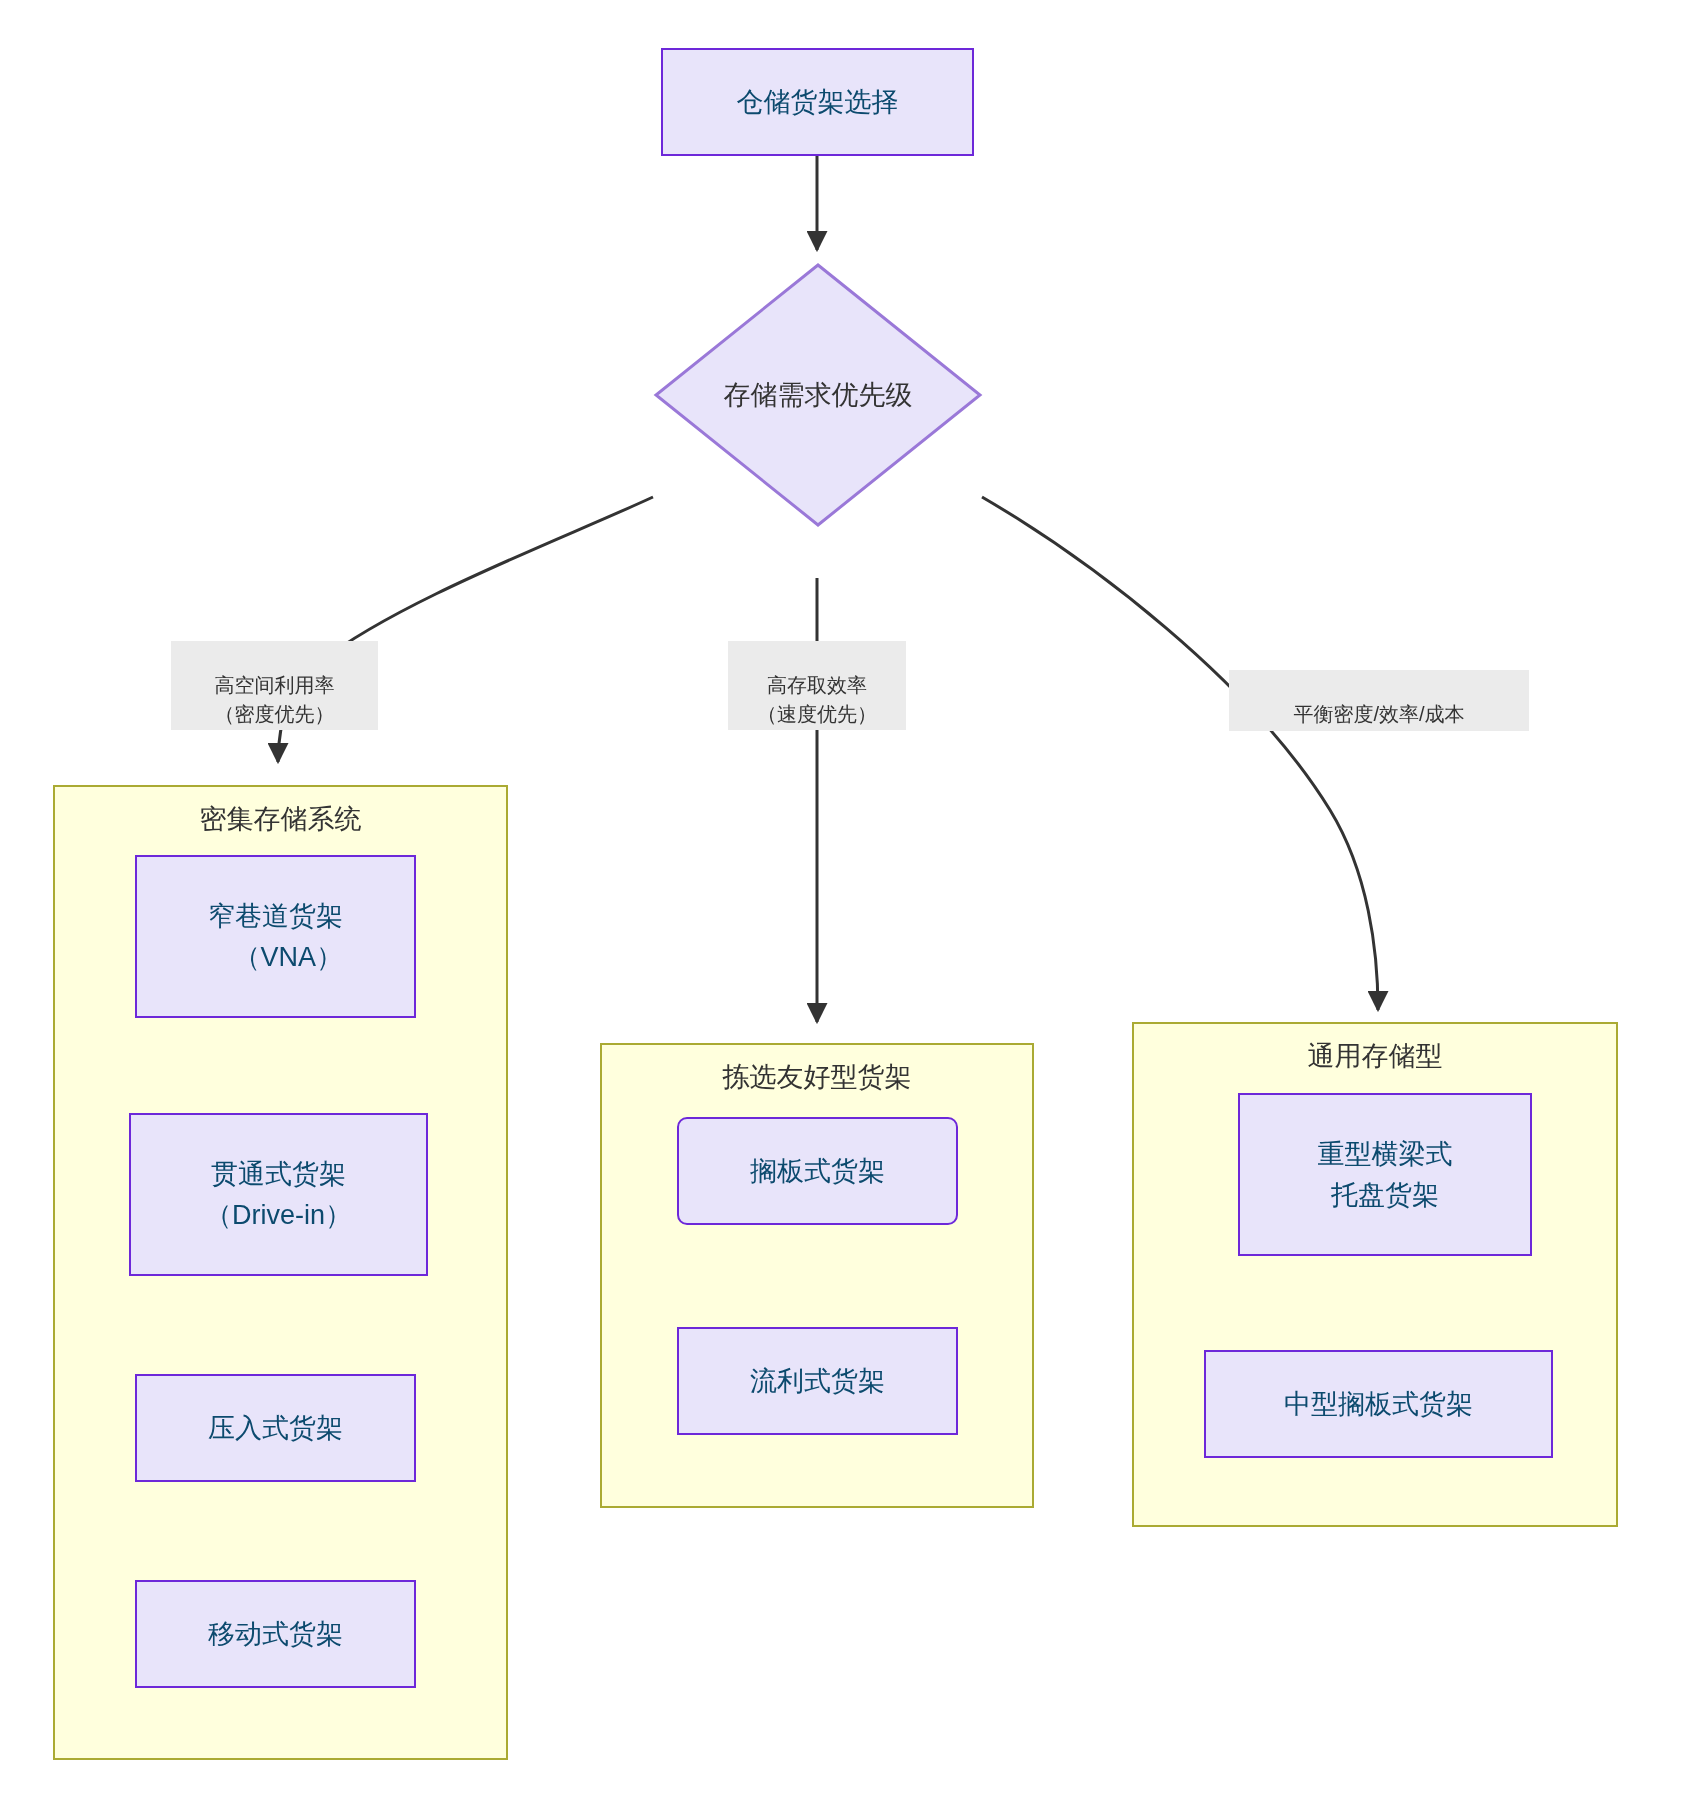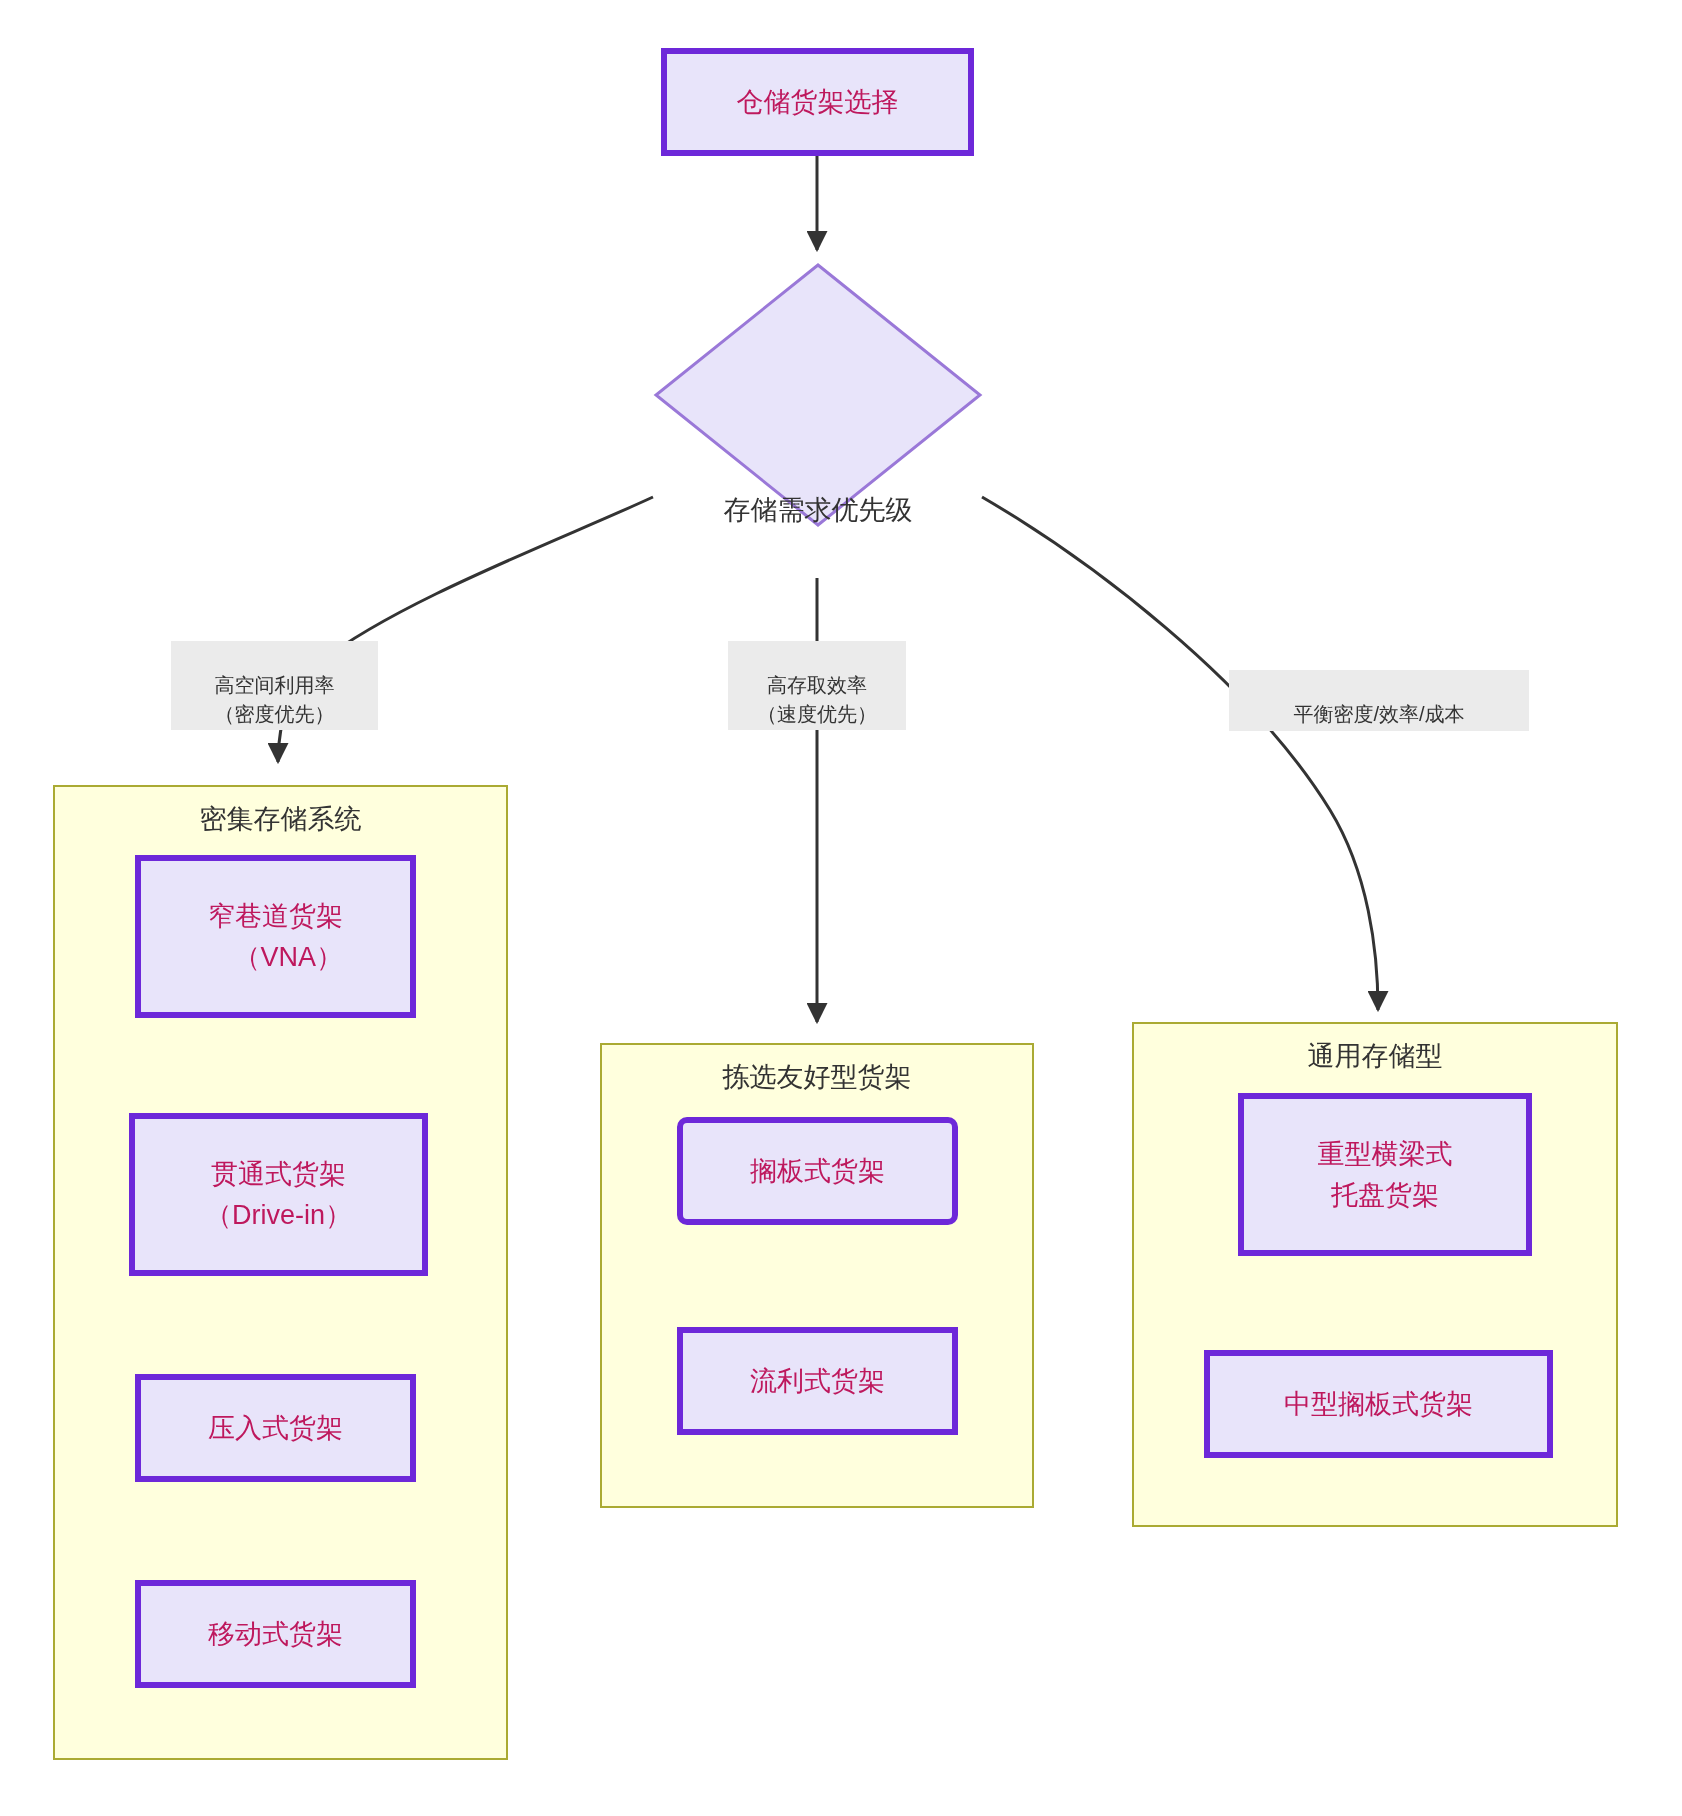--- a/index.html
+++ b/index.html
@@ -27,36 +27,36 @@
     width: 1682px;
     height: 1816px;
     pointer-events: none;
   }
 
   
   .node {
     position: absolute;
     box-sizing: border-box;
     background: #e8e4fa;
-    border: 6px solid #6d28d9;
+    border: 2px solid #6d28d9;
     display: flex;
     align-items: center;
     justify-content: center;
     text-align: center;
     font-size: 27px;
     line-height: 1.5;
-    color: #be185d;
+    color: #0c4a6e;
     white-space: pre-line;
   }
 
   
   .decision-wrap {
     position: absolute;
     display: flex;
-    align-items: flex-end;
+    align-items: center;
     justify-content: center;
   }
   .decision-shape {
     position: absolute;
     left: 0; top: 0;
     width: 100%;
     height: 100%;
   }
   .decision-label {
     position: relative;

